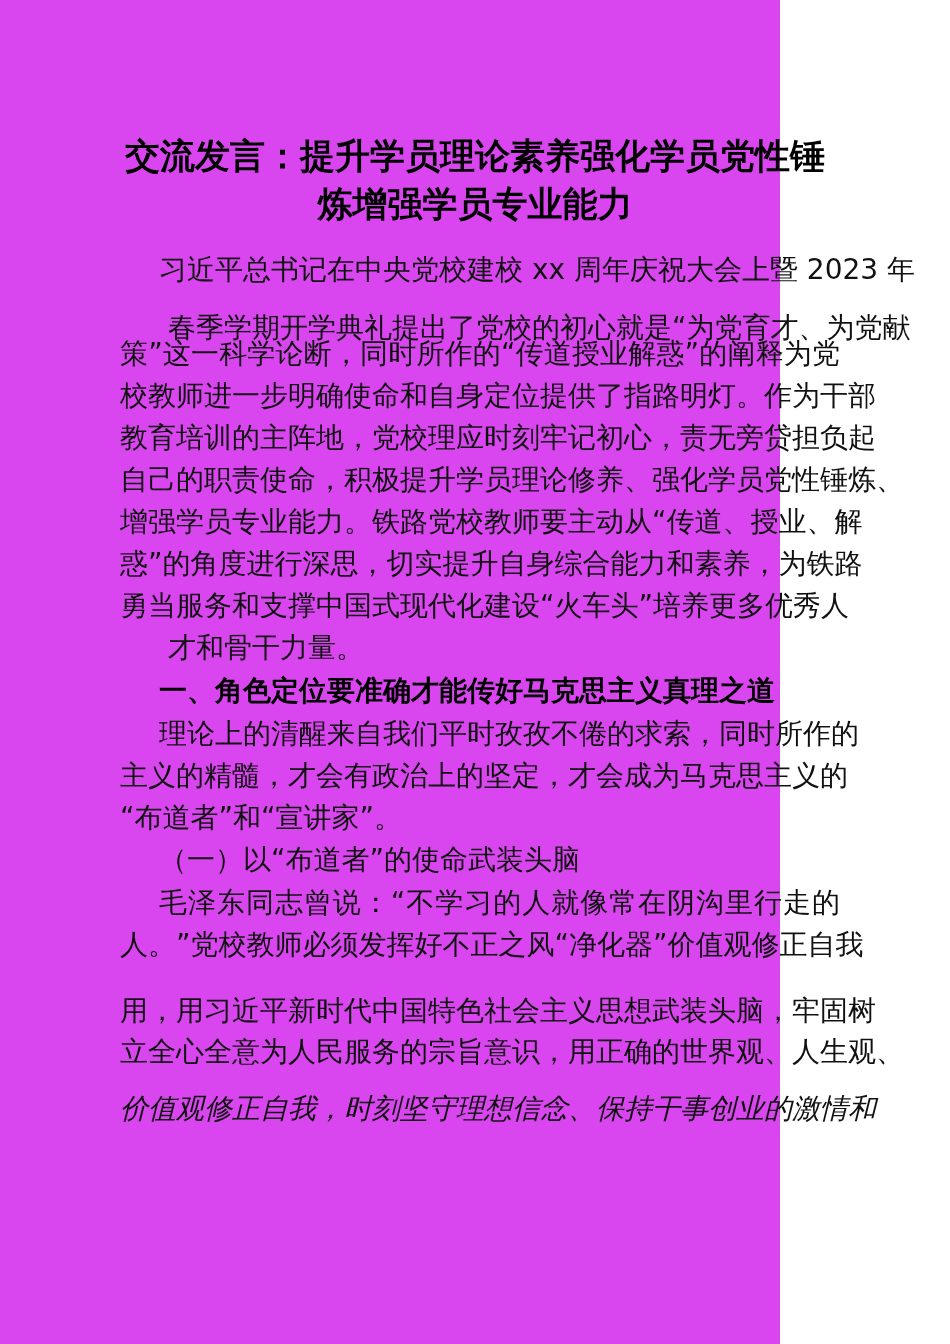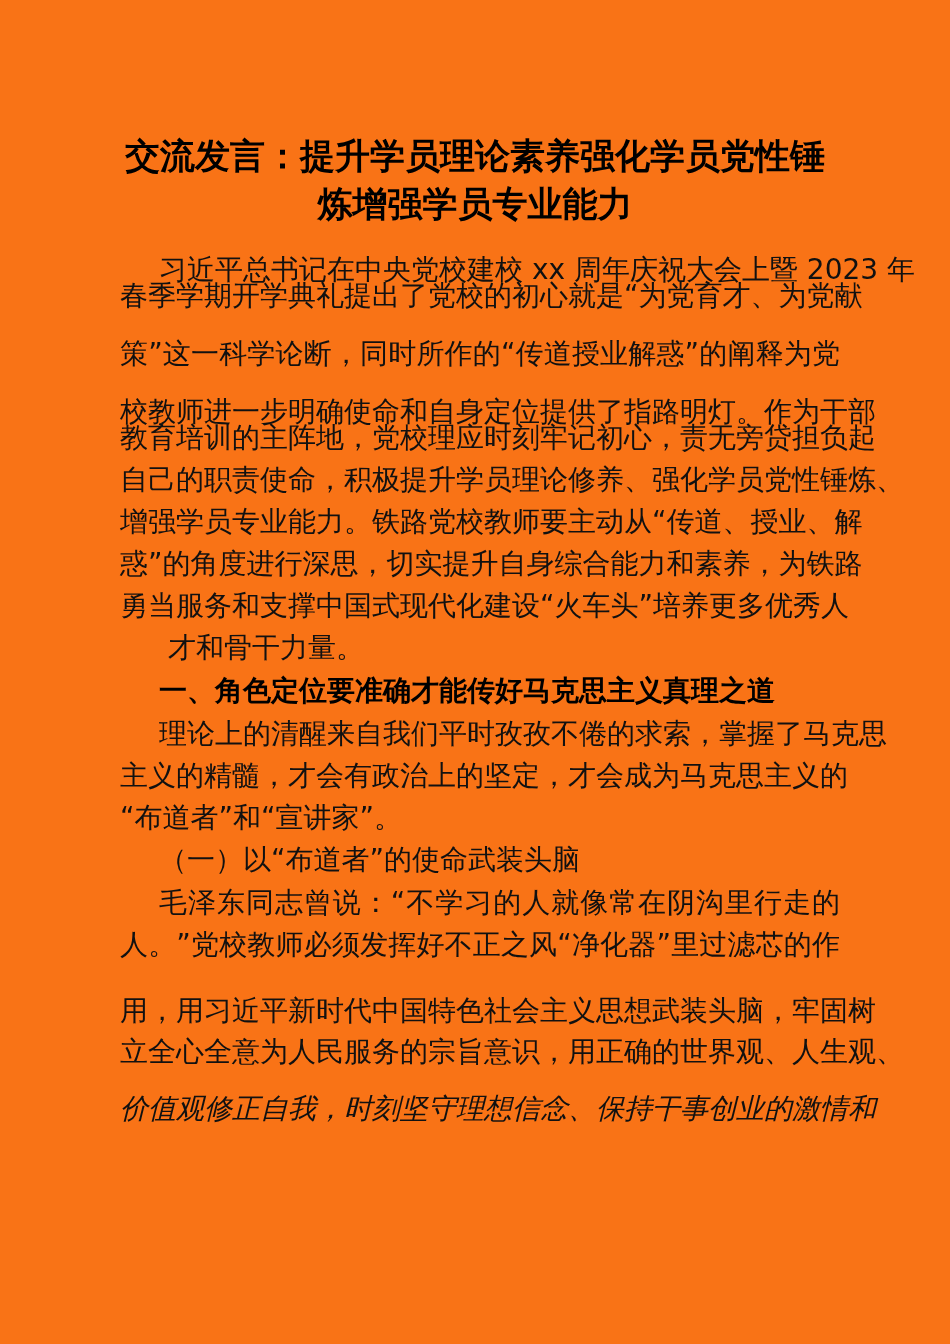--- a/index.html
+++ b/index.html
@@ -1,17 +1,17 @@
 <!DOCTYPE html>
 <html><head>
 <meta charset="utf-8">
 <style>
   html, body { margin: 0; padding: 0; background: #ffffff; }
   body { width: 950px; height: 1344px; position: relative; overflow: hidden; }
-  .page { position: absolute; left: 0; top: 0; width: 950px; height: 1344px; background: #f97316; }
+  .page { position: absolute; left: 0; top: 0; width: 780px; height: 1344px; background: #d946ef; }
   .title { position: absolute; left: 100px; width: 750px; text-align: center;
     font-family: "DejaVu Serif", "Liberation Serif", serif; font-weight: bold;
     font-size: 35px; color: #000; line-height: 48px; }
   .title .t1 { position: absolute; left: 0; top: 0; width: 750px; }
   .title .t2 { position: absolute; left: 0; top: 48px; width: 750px; }
   .line { position: absolute; left: 120px; width: 720px; white-space: nowrap;
     font-family: "DejaVu Sans", "Liberation Sans", sans-serif; font-size: 28px;
     color: #111; height: 42px; line-height: 42px; }
   .just { text-align: justify; text-align-last: justify; }
   .indent { left: 159px; width: 681px; }
@@ -21,33 +21,33 @@
 <body>
 
 <div class="page">
   <div class="title" style="top:132px;">
     <div class="t1">交流发言：提升学员理论素养强化学员党性锤</div>
     <div class="t2">炼增强学员专业能力</div>
   </div>
 
   <div id="body-lines">
       <div class="line indent just" style="top: 249px;">习近平总书记在中央党校建校 xx 周年庆祝大会上暨 2023 年</div>
-      <div class="line just" style="top: 275px;">春季学期开学典礼提出了党校的初心就是“为党育才、为党献</div>
+      <div class="line just" style="top: 307px; margin-left: 48px;">春季学期开学典礼提出了党校的初心就是“为党育才、为党献</div>
       <div class="line just" style="top: 333px;">策”这一科学论断，同时所作的“传道授业解惑”的阐释为党</div>
-      <div class="line just" style="top: 375px; margin-top: 16px;">校教师进一步明确使命和自身定位提供了指路明灯。作为干部</div>
+      <div class="line just" style="top: 375px;">校教师进一步明确使命和自身定位提供了指路明灯。作为干部</div>
       <div class="line just" style="top: 417px;">教育培训的主阵地，党校理应时刻牢记初心，责无旁贷担负起</div>
       <div class="line just" style="top: 459px;">自己的职责使命，积极提升学员理论修养、强化学员党性锤炼、</div>
       <div class="line just" style="top: 501px;">增强学员专业能力。铁路党校教师要主动从“传道、授业、解</div>
       <div class="line just" style="top: 543px;">惑”的角度进行深思，切实提升自身综合能力和素养，为铁路</div>
       <div class="line just" style="top: 585px;">勇当服务和支撑中国式现代化建设“火车头”培养更多优秀人</div>
       <div class="line" style="top: 627px; margin-left: 48px;">才和骨干力量。</div>
       <div class="line indent heading" style="top: 670px;">一、角色定位要准确才能传好马克思主义真理之道</div>
-      <div class="line indent just" style="top: 713px;">理论上的清醒来自我们平时孜孜不倦的求索，掌握了马克思</div>
+      <div class="line indent just" style="top: 713px;">理论上的清醒来自我们平时孜孜不倦的求索，同时所作的</div>
       <div class="line just" style="top: 755px;">主义的精髓，才会有政治上的坚定，才会成为马克思主义的</div>
       <div class="line" style="top: 797px;">“布道者”和“宣讲家”。</div>
       <div class="line indent" style="top: 839px;">（一）以“布道者”的使命武装头脑</div>
       <div class="line indent just" style="top: 882px;">毛泽东同志曾说：“不学习的人就像常在阴沟里行走的</div>
-      <div class="line just" style="top: 924px;">人。”党校教师必须发挥好不正之风“净化器”里过滤芯的作</div>
+      <div class="line just" style="top: 924px;">人。”党校教师必须发挥好不正之风“净化器”价值观修正自我</div>
       <div class="line just" style="top: 966px; margin-top: 24px;">用，用习近平新时代中国特色社会主义思想武装头脑，牢固树</div>
       <div class="line just" style="top: 1008px; margin-top: 23px;">立全心全意为人民服务的宗旨意识，用正确的世界观、人生观、</div>
       <div class="line just" style="top: 1088px; font-style: italic;">价值观修正自我，时刻坚守理想信念、保持干事创业的激情和</div>
     </div>
 </div>
 
 </body></html>

